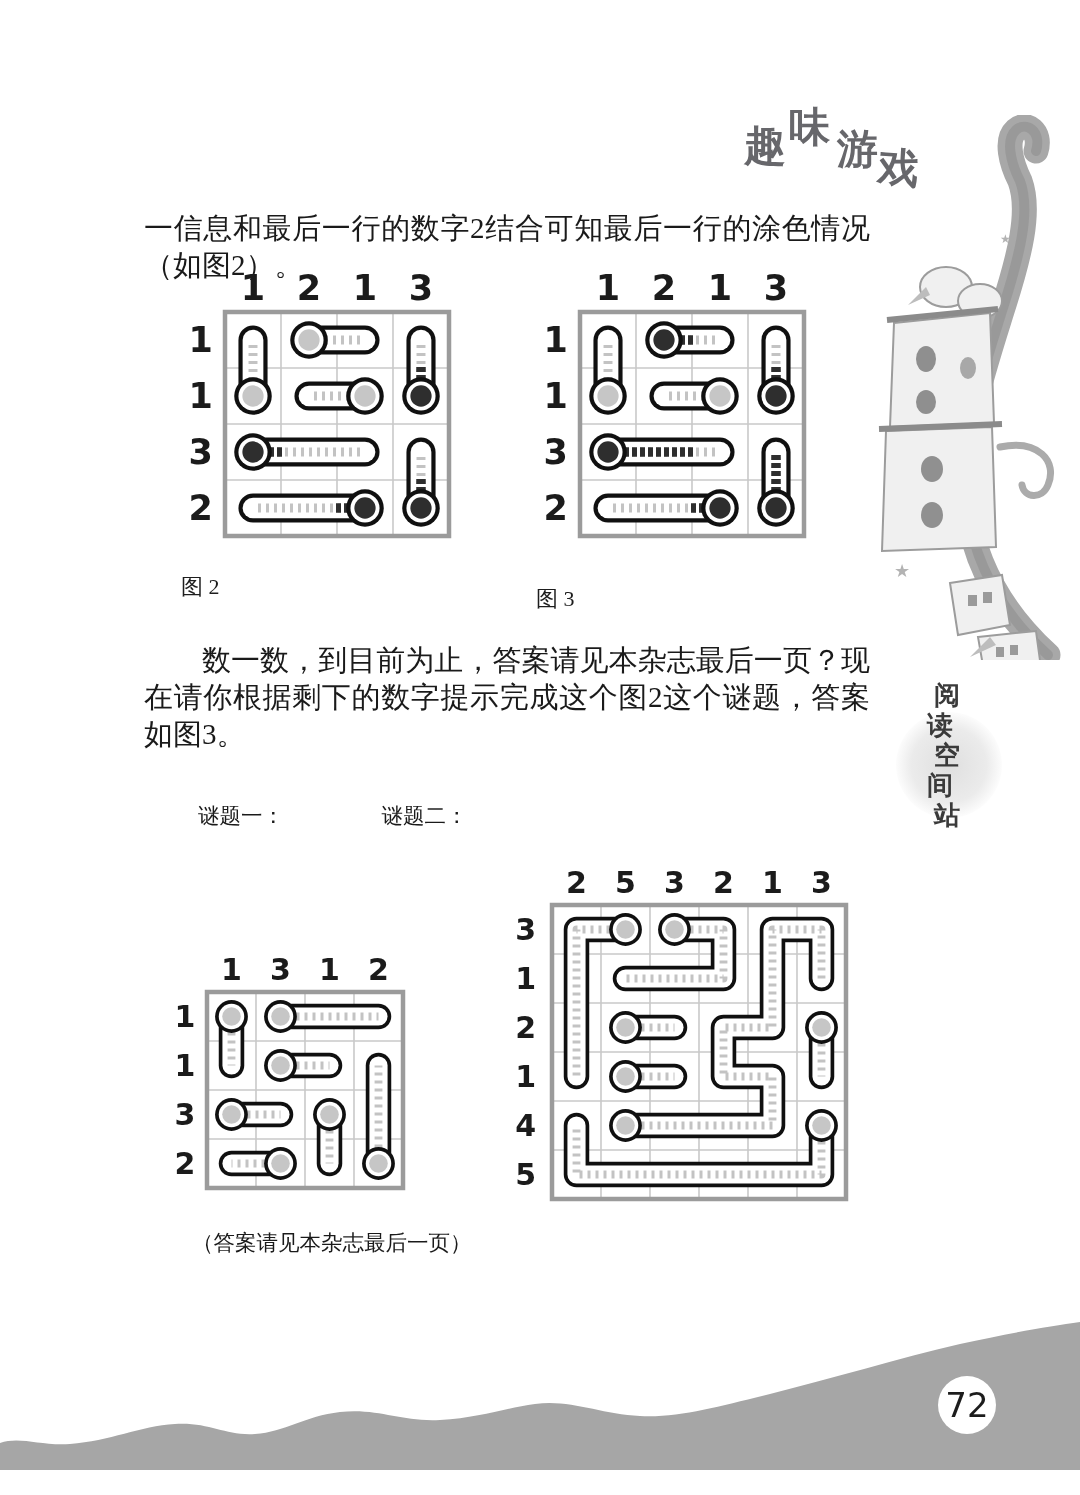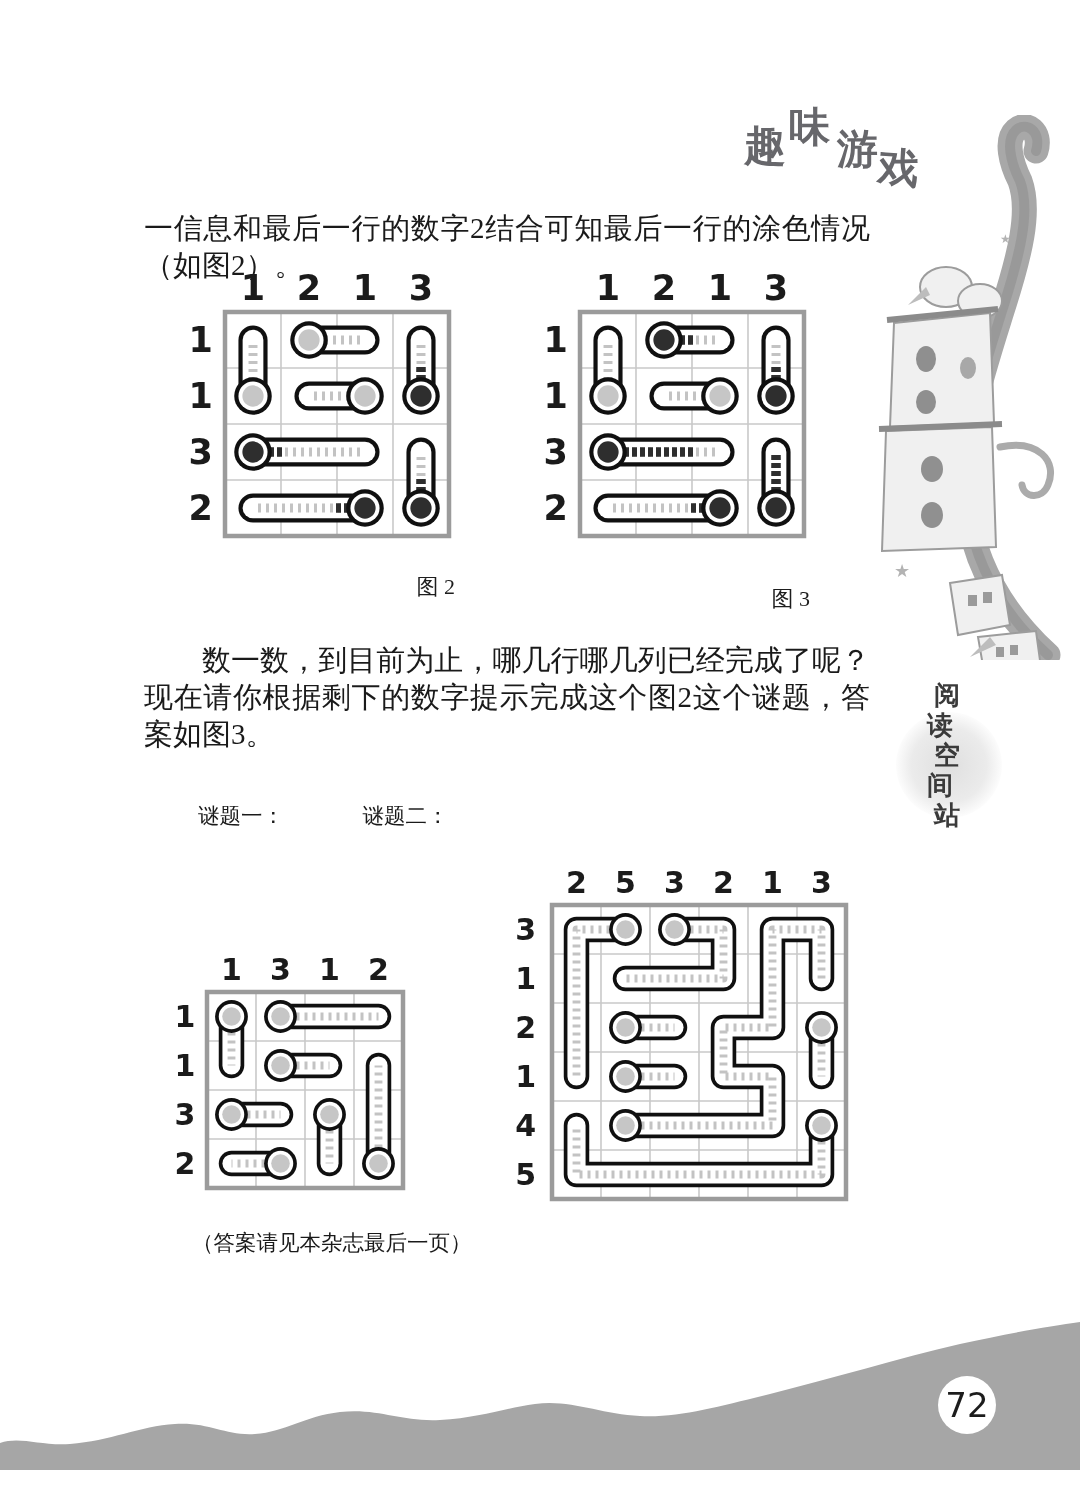--- a/index.html
+++ b/index.html
@@ -15,24 +15,24 @@
   #tc3{left:878px;top:141px;font-size:41px;transform:rotate(4deg);}
 
   
   .main-text{position:absolute;left:144px;width:726px;font-size:29px;line-height:37px;text-align:justify;}
   .main-text p{margin:0;text-indent:2em;}
   #intro-line{top:210px;}
   #intro-line p{text-indent:0;}
   #paragraphs{top:642px;}
   #labels-line{position:absolute;left:160px;top:801px;font-size:21.5px;}
   #labels-line .lbl1{margin-left:38px;}
-  #labels-line .lbl2{margin-left:73px;}
+  #labels-line .lbl2{margin-left:92px;}
   #answer-note{position:absolute;left:192px;top:1228px;font-size:21.5px;text-align:center;}
 
-  .caption{position:absolute;width:274px;text-align:right;font-size:22px;color:#1d1d1d;}
+  .caption{position:absolute;width:274px;text-align:left;font-size:22px;color:#1d1d1d;}
   #fig2-caption{left:181px;top:572px;}
   #fig3-caption{left:536px;top:584px;}
 
   
   #fig2-grid{left:181px;top:268px;}
   #fig3-grid{left:536px;top:268px;}
   #puzzle1-grid{left:167px;top:952px;}
   #puzzle2-grid{left:504px;top:857px;}
 
   
@@ -185,21 +185,21 @@
       <path d="M184,240 L128,240 L72,240" fill="none" stroke="#c3c3c3" stroke-width="8.96" stroke-dasharray="3 5" stroke-linejoin="round"></path>
       <path d="M184.0,240.0 L153.2,240.0" fill="none" stroke="#2e2e2e" stroke-width="9.520000000000001" stroke-dasharray="5 3" stroke-linejoin="round"></path>
       <circle cx="184" cy="240" r="18.76" fill="#101010"></circle>
       <circle cx="184" cy="240" r="14.56" fill="#ffffff"></circle>
       <circle cx="184" cy="240" r="10.64" fill="#2e2e2e"></circle>
     </svg></div>
 <div id="fig2-caption" class="caption">图 2</div>
 <div id="fig3-caption" class="caption">图 3</div>
 
 <div id="paragraphs" class="main-text">
-  <p>数一数，到目前为止，哪几行哪几列已经完成了呢？现在请你根据剩下的数字提示完成这个图2这个谜题，答案如图3。</p>
+  <p>数一数，到目前为止，答案请见本杂志最后一页？现在请你根据剩下的数字提示完成这个图2这个谜题，答案如图3。</p>
 </div>
 
 <div id="labels-line">
   <span class="lbl1">谜题一：</span>
   <span class="lbl2">谜题二：</span>
 </div>
 
 <div id="puzzle1-grid" class="abs"><svg width="244" height="244">
       <line x1="89" y1="40" x2="89" y2="236" stroke="#c9c9c9" stroke-width="1.6"></line>
       <line x1="40" y1="89" x2="236" y2="89" stroke="#c9c9c9" stroke-width="1.6"></line>

